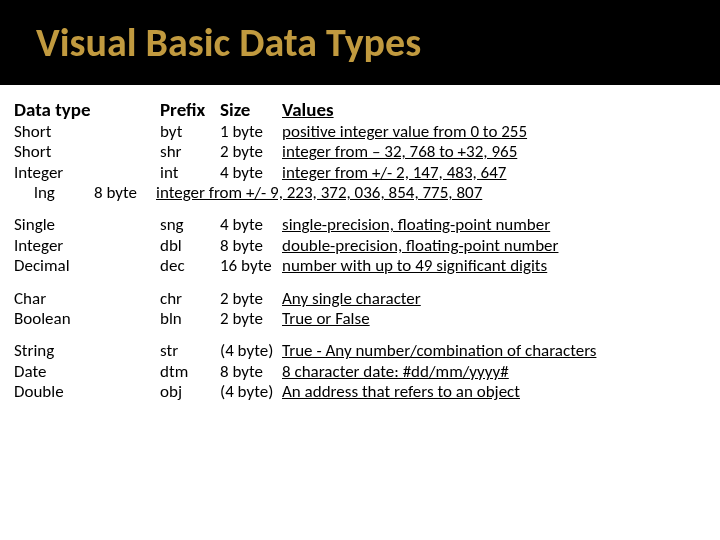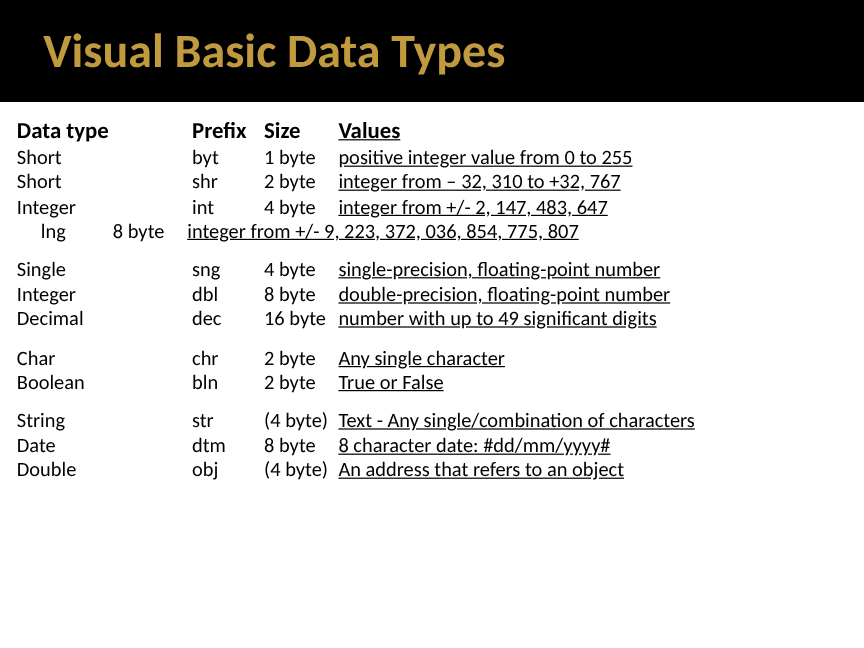--- a/index.html
+++ b/index.html
@@ -67,21 +67,21 @@
   <div class="row">
     <div class="col-type">Short</div>
     <div class="col-prefix">byt</div>
     <div class="col-size">1 byte</div>
     <div class="col-values">positive integer value from 0 to 255</div>
   </div>
   <div class="row">
     <div class="col-type">Short</div>
     <div class="col-prefix">shr</div>
     <div class="col-size">2 byte</div>
-    <div class="col-values">integer from – 32, 310 to +32, 767</div>
+    <div class="col-values">integer from – 32, 768 to +32, 965</div>
   </div>
   <div class="row">
     <div class="col-type">Integer</div>
     <div class="col-prefix">int</div>
     <div class="col-size">4 byte</div>
     <div class="col-values">integer from +/- 2, 147, 483, 647</div>
   </div>
   <div class="row">
     <div class="col-prefix">lng</div>
     <div class="col-size">8 byte</div>
@@ -123,21 +123,21 @@
     <div class="col-size">2 byte</div>
     <div class="col-values">True or False</div>
   </div>
 
   <div class="group-gap"></div>
 
   <div class="row">
     <div class="col-type">String</div>
     <div class="col-prefix">str</div>
     <div class="col-size">(4 byte)</div>
-    <div class="col-values">Text - Any single/combination of characters</div>
+    <div class="col-values">True - Any number/combination of characters</div>
   </div>
   <div class="row">
     <div class="col-type">Date</div>
     <div class="col-prefix">dtm</div>
     <div class="col-size">8 byte</div>
     <div class="col-values">8 character date:  #dd/mm/yyyy#</div>
   </div>
   <div class="row">
     <div class="col-type">Double</div>
     <div class="col-prefix">obj</div>

